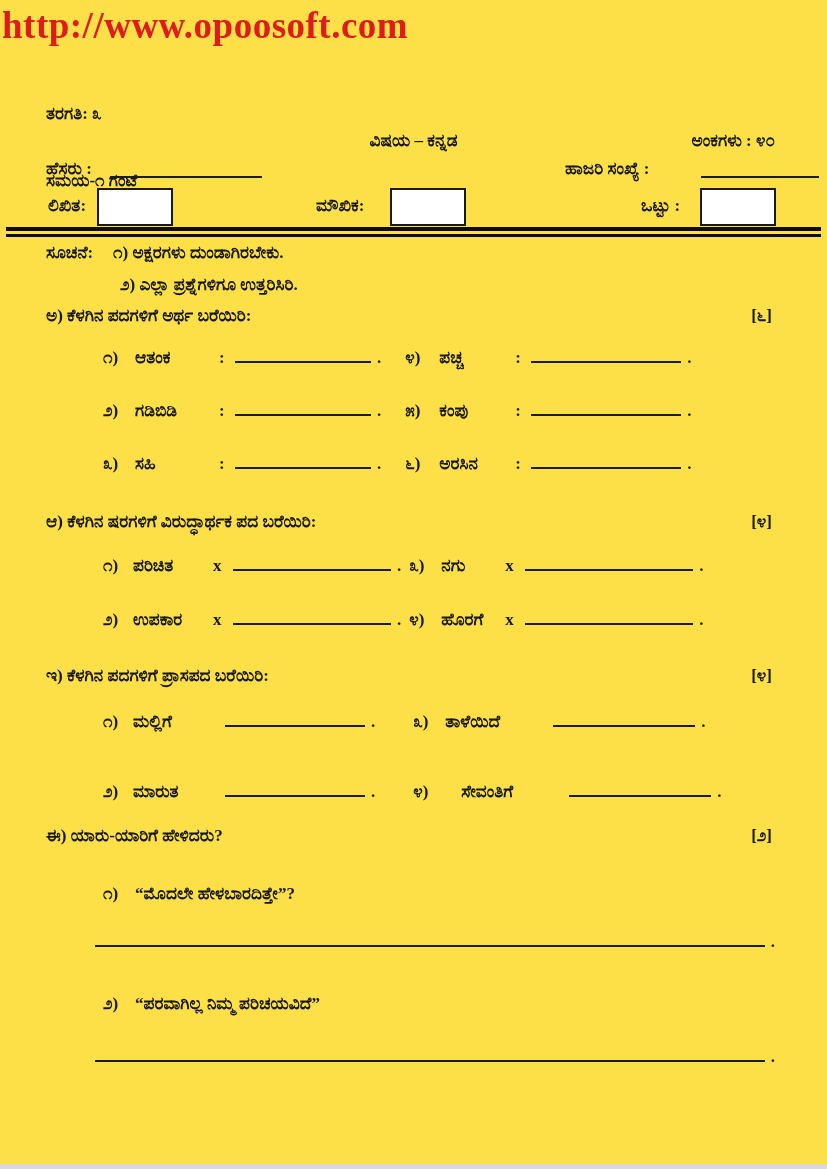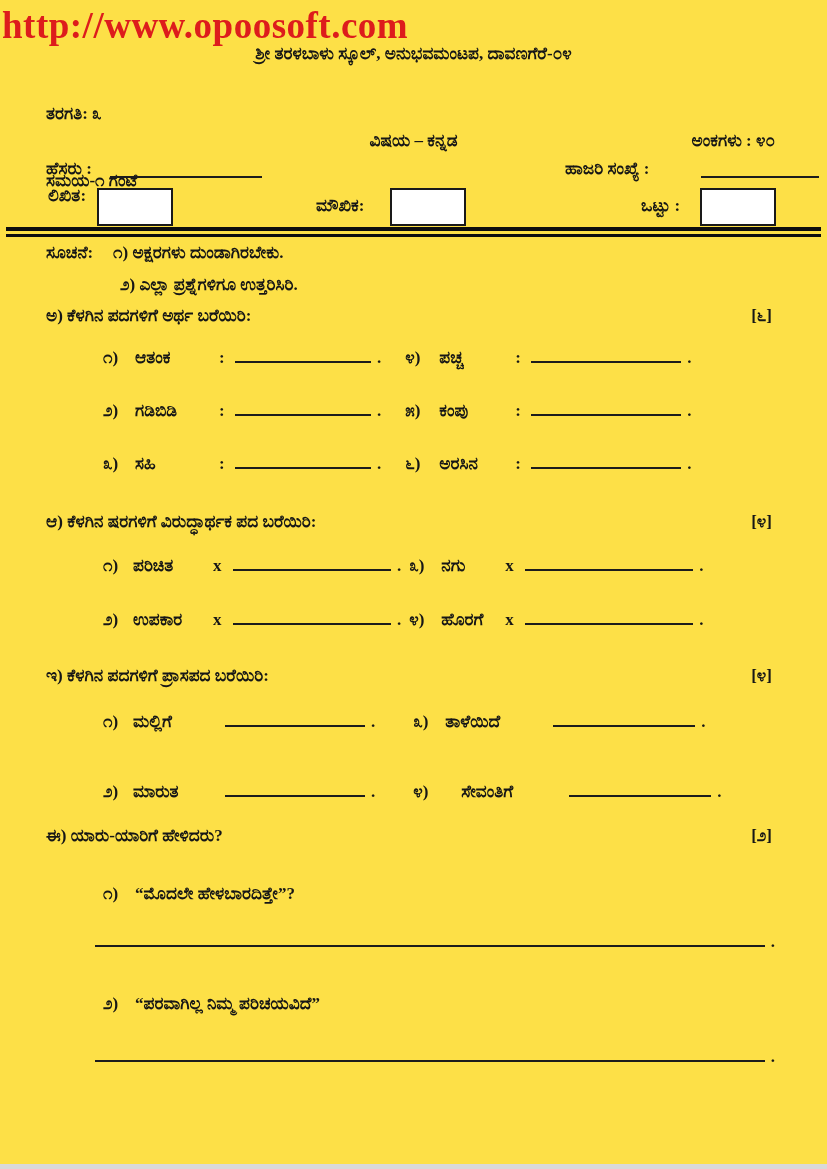--- a/index.html
+++ b/index.html
@@ -43,41 +43,40 @@
   .answer-line{flex:1;border-bottom:2px solid #1c1c1c;height:13px;}
   .bottom-edge{position:absolute;left:0;right:0;bottom:0;height:5px;background:#d9d9d9;}
 </style>
 </head>
 <body>
 
 <div class="page">
 
   <div class="watermark">http://www.opoosoft.com</div>
 
-  <div class="row center" style="top:44px;">ಶ್ರೀ ತರಳಬಾಳು ಸ್ಕೂಲ್, ಅನುಭವಮಂಟಪ, ದಾವಣಗೆರೆ-೦೪</div>
 
   <div class="row" style="top:104px;height:26px;">
     <span class="abs lbl" style="left:46px;">ತರಗತಿ: ೩</span>
   </div>
 
   <div class="row" style="top:131px;height:26px;">
     <span class="abs lbl" style="left:46px;margin-top:40px;">ಸಮಯ-೧ ಗಂಟೆ</span>
     <span class="row center" style="top:0;">ವಿಷಯ – ಕನ್ನಡ</span>
     <span class="abs lbl" style="right:52px;">ಅಂಕಗಳು : ೪೦</span>
   </div>
 
   <div class="row" style="top:159px;height:28px;">
     <span class="abs lbl" style="left:46px;">ಹೆಸರು :</span>
     <span class="abs blank" style="left:110px;width:152px;top:4px;"></span>
     <span class="abs lbl" style="left:565px;">ಹಾಜರಿ ಸಂಖ್ಯೆ :</span>
     <span class="abs blank" style="left:701px;right:8px;top:4px;"></span>
   </div>
 
   <div class="row" style="top:186px;height:42px;">
-    <span class="abs lbl" style="left:48px;top:0;">ಲಿಖಿತ:</span>
+    <span class="abs lbl" style="left:48px;top:10px;">ಲಿಖಿತ:</span>
     <span class="score-box" style="left:97px;top:2px;"></span>
     <span class="abs lbl" style="left:316px;top:10px;">ಮೌಖಿಕ:</span>
     <span class="score-box" style="left:390px;top:2px;"></span>
     <span class="abs lbl" style="left:641px;top:10px;">ಒಟ್ಟು :</span>
     <span class="score-box" style="left:700px;top:2px;"></span>
   </div>
 
   <div class="rule"></div>
 
   <div class="row" style="top:243px;">

